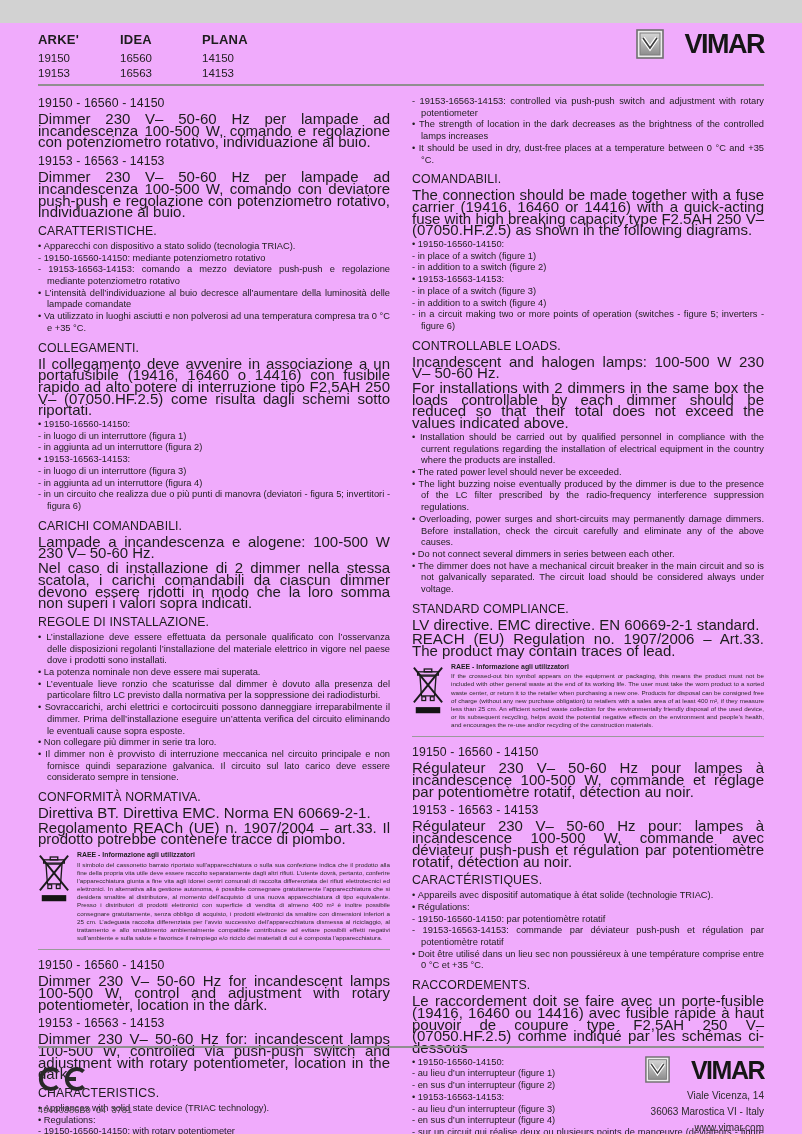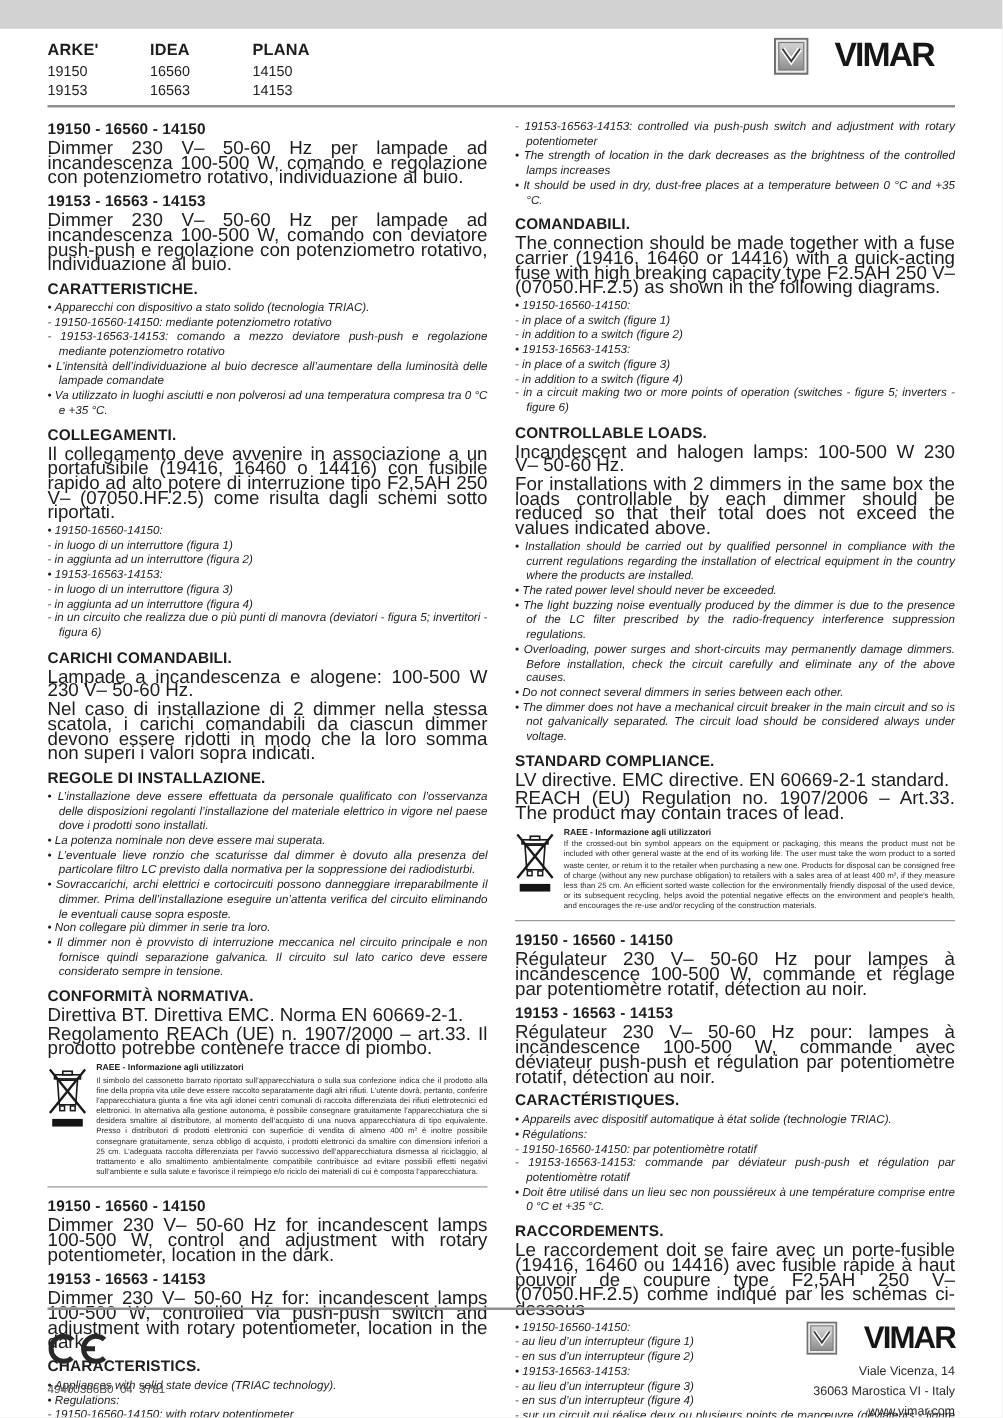--- a/index.html
+++ b/index.html
@@ -1,38 +1,38 @@
 <!DOCTYPE html>
 <html><head>
 <meta charset="utf-8">
 <style>
   html,body{margin:0;padding:0;background:#e9e9e9;}
-  .page{position:relative;width:802px;height:1134px;background:#ffffff;overflow:hidden;
+  .page{position:relative;width:802px;height:1134px;background:#f0abfc;overflow:hidden;
         font-family:"Liberation Sans",sans-serif;color:#1d1d1d;}
   .topbar{position:absolute;top:0;left:0;width:802px;height:23px;background:#d2d2d2;}
 
   
   .header{position:absolute;top:23px;left:38px;right:38px;height:61px;
           border-bottom:2px solid #8f8f8f;}
   .prods{position:absolute;top:9px;left:0;display:flex;}
   .prod-col{width:82px;}
   .prod-series{font-size:13px;font-weight:bold;margin-bottom:4px;letter-spacing:.2px;}
   .prod-code{font-size:11.5px;line-height:14.5px;}
-  .brandmark{position:absolute;top:6px;right:17px;display:flex;align-items:center;gap:21px;}
+  .brandmark{position:absolute;top:6px;right:0;display:flex;gap:21px;}
   .brandtext{font-size:27px;font-weight:bold;letter-spacing:-1.5px;color:#161616;}
 
   
   .cols{position:absolute;top:96px;left:38px;width:726px;display:flex;gap:22px;}
   .col{width:352px;}
 
-  .sec-h{font-size:12.3px;font-weight:bold;line-height:14px;margin:6px 0 3px;letter-spacing:.1px;}
+  .sec-h{font-size:12.3px;font-weight:normal;line-height:14px;margin:6px 0 3px;letter-spacing:.1px;}
   .sec-h:first-child{margin-top:0;}
   .blk-p{font-size:15px;line-height:11.7px;text-align:justify;margin:0 0 3px;}
   .blk-b,.blk-d{font-size:9.3px;line-height:11.7px;text-align:justify;
-                padding-left:9px;text-indent:-9px;font-style:italic;}
+                padding-left:9px;text-indent:-9px;}
   .blk-b::before{content:"\2022\00a0";}
   .blk-d::before{content:"-\00a0";}
 
   .divider{border-top:1px solid #9a9a9a;margin:7px 0 8px;}
 
   .raee{display:flex;gap:7px;margin:6px 0 2px;align-items:flex-start;}
   .raee svg{flex:0 0 auto;margin-top:3px;}
   .raee-body{flex:1;}
   .raee-title{font-size:6.9px;font-weight:bold;line-height:8.4px;margin-bottom:1px;}
   .raee-text{font-size:6.25px;line-height:8.15px;text-align:justify;color:#2a2a2a;}
@@ -114,21 +114,21 @@
         <div class="blk-p">Nel caso di installazione di 2 dimmer nella stessa scatola, i carichi comandabili da ciascun dimmer devono essere ridotti in modo che la loro somma non superi i valori sopra indicati.</div>
         <div class="sec-h">REGOLE DI INSTALLAZIONE.</div>
         <div class="blk-b">L’installazione deve essere effettuata da personale qualificato con l’osservanza delle disposizioni regolanti l’installazione del materiale elettrico in vigore nel paese dove i prodotti sono installati.</div>
         <div class="blk-b">La potenza nominale non deve essere mai superata.</div>
         <div class="blk-b">L’eventuale lieve ronzio che scaturisse dal dimmer è dovuto alla presenza del particolare filtro LC previsto dalla normativa per la soppressione dei radiodisturbi.</div>
         <div class="blk-b">Sovraccarichi, archi elettrici e cortocircuiti possono danneggiare irreparabilmente il dimmer. Prima dell’installazione eseguire un’attenta verifica del circuito eliminando le eventuali cause sopra esposte.</div>
         <div class="blk-b">Non collegare più dimmer in serie tra loro.</div>
         <div class="blk-b">Il dimmer non è provvisto di interruzione meccanica nel circuito principale e non fornisce quindi separazione galvanica. Il circuito sul lato carico deve essere considerato sempre in tensione.</div>
         <div class="sec-h">CONFORMITÀ NORMATIVA.</div>
         <div class="blk-p">Direttiva BT. Direttiva EMC. Norma EN 60669-2-1.</div>
-        <div class="blk-p">Regolamento REACh (UE) n. 1907/2000 – art.33. Il prodotto potrebbe contenere tracce di piombo.</div>
+        <div class="blk-p">Regolamento REACh (UE) n. 1907/2004 – art.33. Il prodotto potrebbe contenere tracce di piombo.</div>
         <div class="raee">
     <svg width="32" height="54" viewBox="0 0 34 56">
       <rect x="13" y="2.5" width="8" height="3" fill="none" stroke="#1a1a1a" stroke-width="1.4"></rect>
       <rect x="6" y="5.5" width="22" height="3.5" fill="none" stroke="#1a1a1a" stroke-width="1.4"></rect>
       <path d="M8.5 10 L10 31 L24 31 L25.5 10 Z" fill="none" stroke="#1a1a1a" stroke-width="1.4"></path>
       <rect x="10.5" y="32" width="4" height="4" fill="none" stroke="#1a1a1a" stroke-width="1.3"></rect>
       <rect x="19.5" y="32" width="4" height="4" fill="none" stroke="#1a1a1a" stroke-width="1.3"></rect>
       <line x1="2" y1="1" x2="32" y2="38" stroke="#1a1a1a" stroke-width="2"></line>
       <line x1="32" y1="1" x2="2" y2="38" stroke="#1a1a1a" stroke-width="2"></line>
       <rect x="4" y="43" width="26" height="6.5" fill="#141414"></rect>

